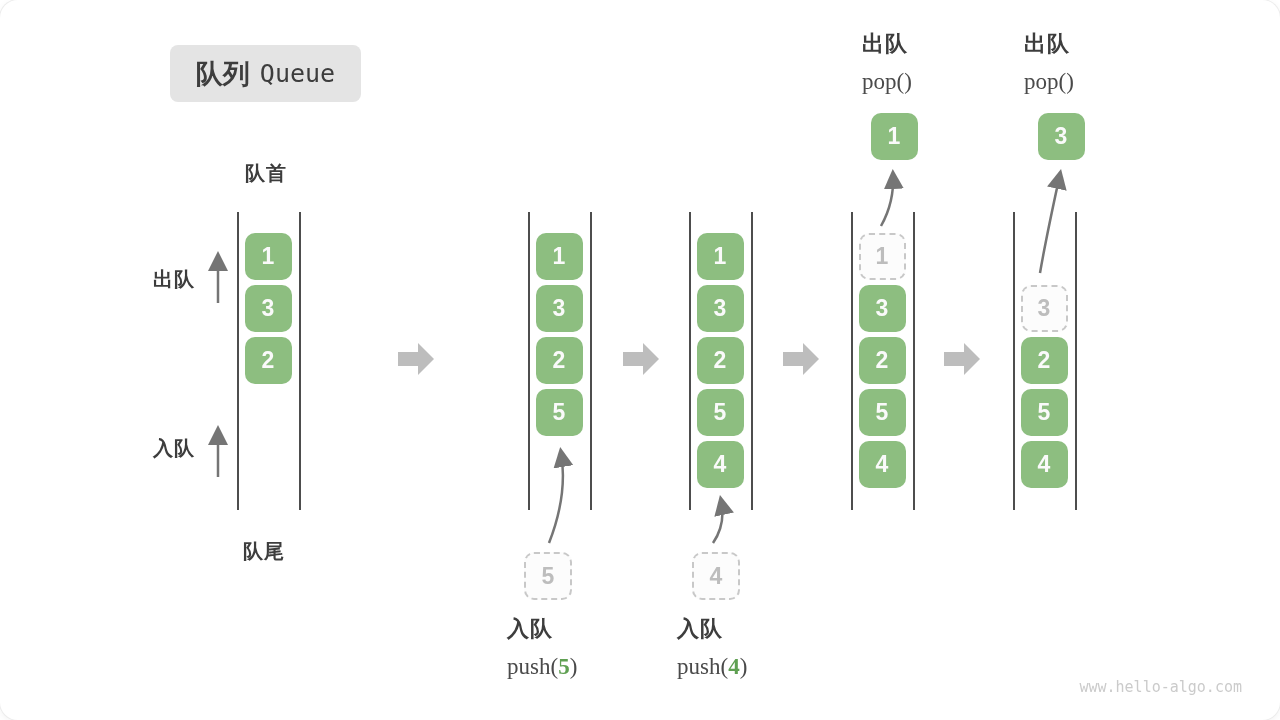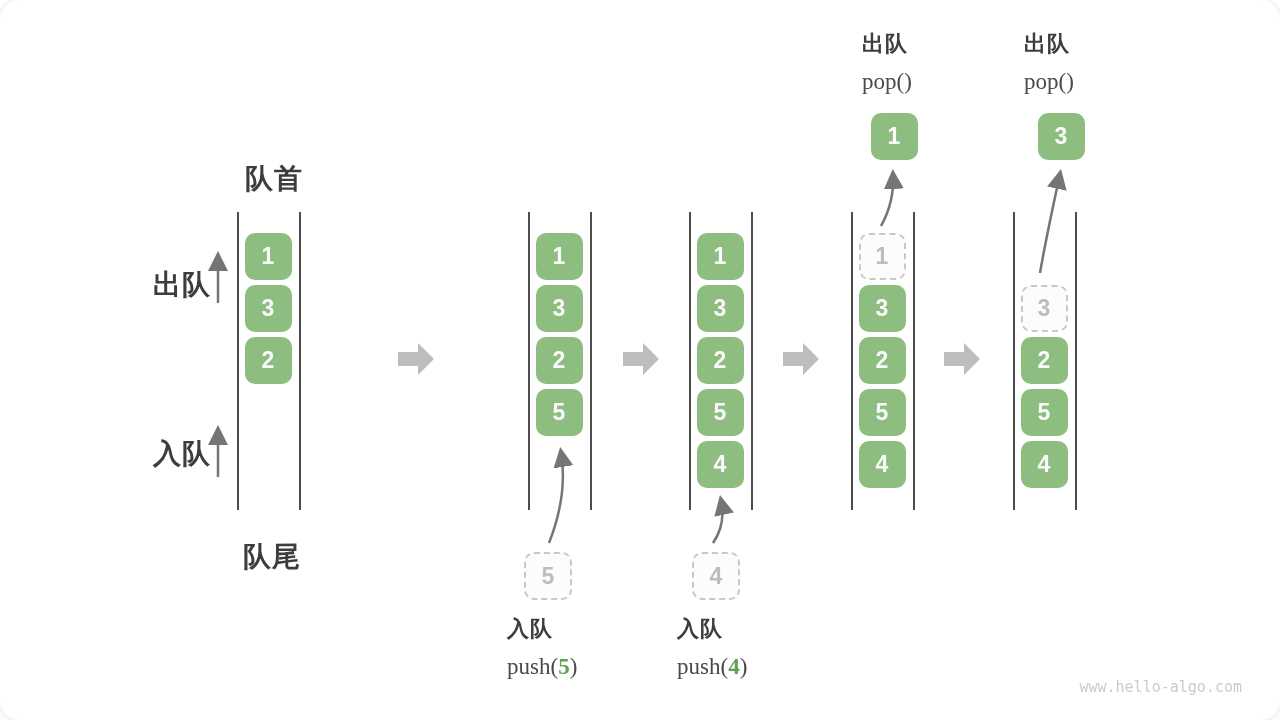--- a/index.html
+++ b/index.html
@@ -11,21 +11,21 @@
   }
   
   .title-box{
     position:absolute;left:170px;top:45px;width:191px;height:57px;
     background:var(--title-bg);border-radius:8px;
     display:flex;align-items:center;justify-content:center;gap:10px;
   }
   .title-zh{font-size:27px;font-weight:700;color:var(--label-dark);}
   .title-en{font-size:25px;color:var(--label-dark);font-family:"DejaVu Sans Mono","Liberation Mono",monospace;}
   
-  .side-label{position:absolute;font-size:28px;font-weight:700;color:var(--label-dark);letter-spacing:1px;}
+  .side-label{position:absolute;font-size:20px;font-weight:700;color:var(--label-dark);letter-spacing:1px;}
   
   .col-line{position:absolute;width:1.5px;background:var(--line-dark);}
   .cell{
     position:absolute;width:47px;height:47px;border-radius:10px;
     display:flex;align-items:center;justify-content:center;
     font-size:23px;font-weight:700;
   }
   .cell.solid{background:var(--box-green);color:var(--box-text);}
   .cell.dashed{
     background:#fcfcfc;border:2px dashed var(--dashed-border);
@@ -67,20 +67,24 @@
 
     <path class="thin-arrow" d="M 881 226 C 890 210, 894 192, 893 174" marker-end="url(#arrowhead)"></path>
     <path class="thin-arrow" d="M 1040 273 C 1046 238, 1054 202, 1060 174" marker-end="url(#arrowhead)"></path>
 
     <polygon class="block-arrow" points="398,352 418,352 418,343 434,359 418,375 418,366 398,366"></polygon>
     <polygon class="block-arrow" points="623,352 643,352 643,343 659,359 643,375 643,366 623,366"></polygon>
     <polygon class="block-arrow" points="783,352 803,352 803,343 819,359 803,375 803,366 783,366"></polygon>
     <polygon class="block-arrow" points="944,352 964,352 964,343 980,359 964,375 964,366 944,366"></polygon>
   </svg>
 
+  <div class="title-box">
+    <span class="title-zh">队列</span>
+    <span class="title-en">Queue</span>
+  </div>
 
   <div class="side-label" style="left:245px;top:160px;">队首</div>
   <div class="side-label" style="left:243px;top:538px;">队尾</div>
   <div class="side-label" style="left:153px;top:266px;">出队</div>
   <div class="side-label" style="left:153px;top:435px;">入队</div>
 
   <div id="columns">
       <div class="col-line" style="left: 237px; top: 212px; height: 298px;"></div>
       <div class="col-line" style="left: 299px; top: 212px; height: 298px;"></div>
       <div class="cell solid" style="left: 244.5px; top: 233px;">1</div>

